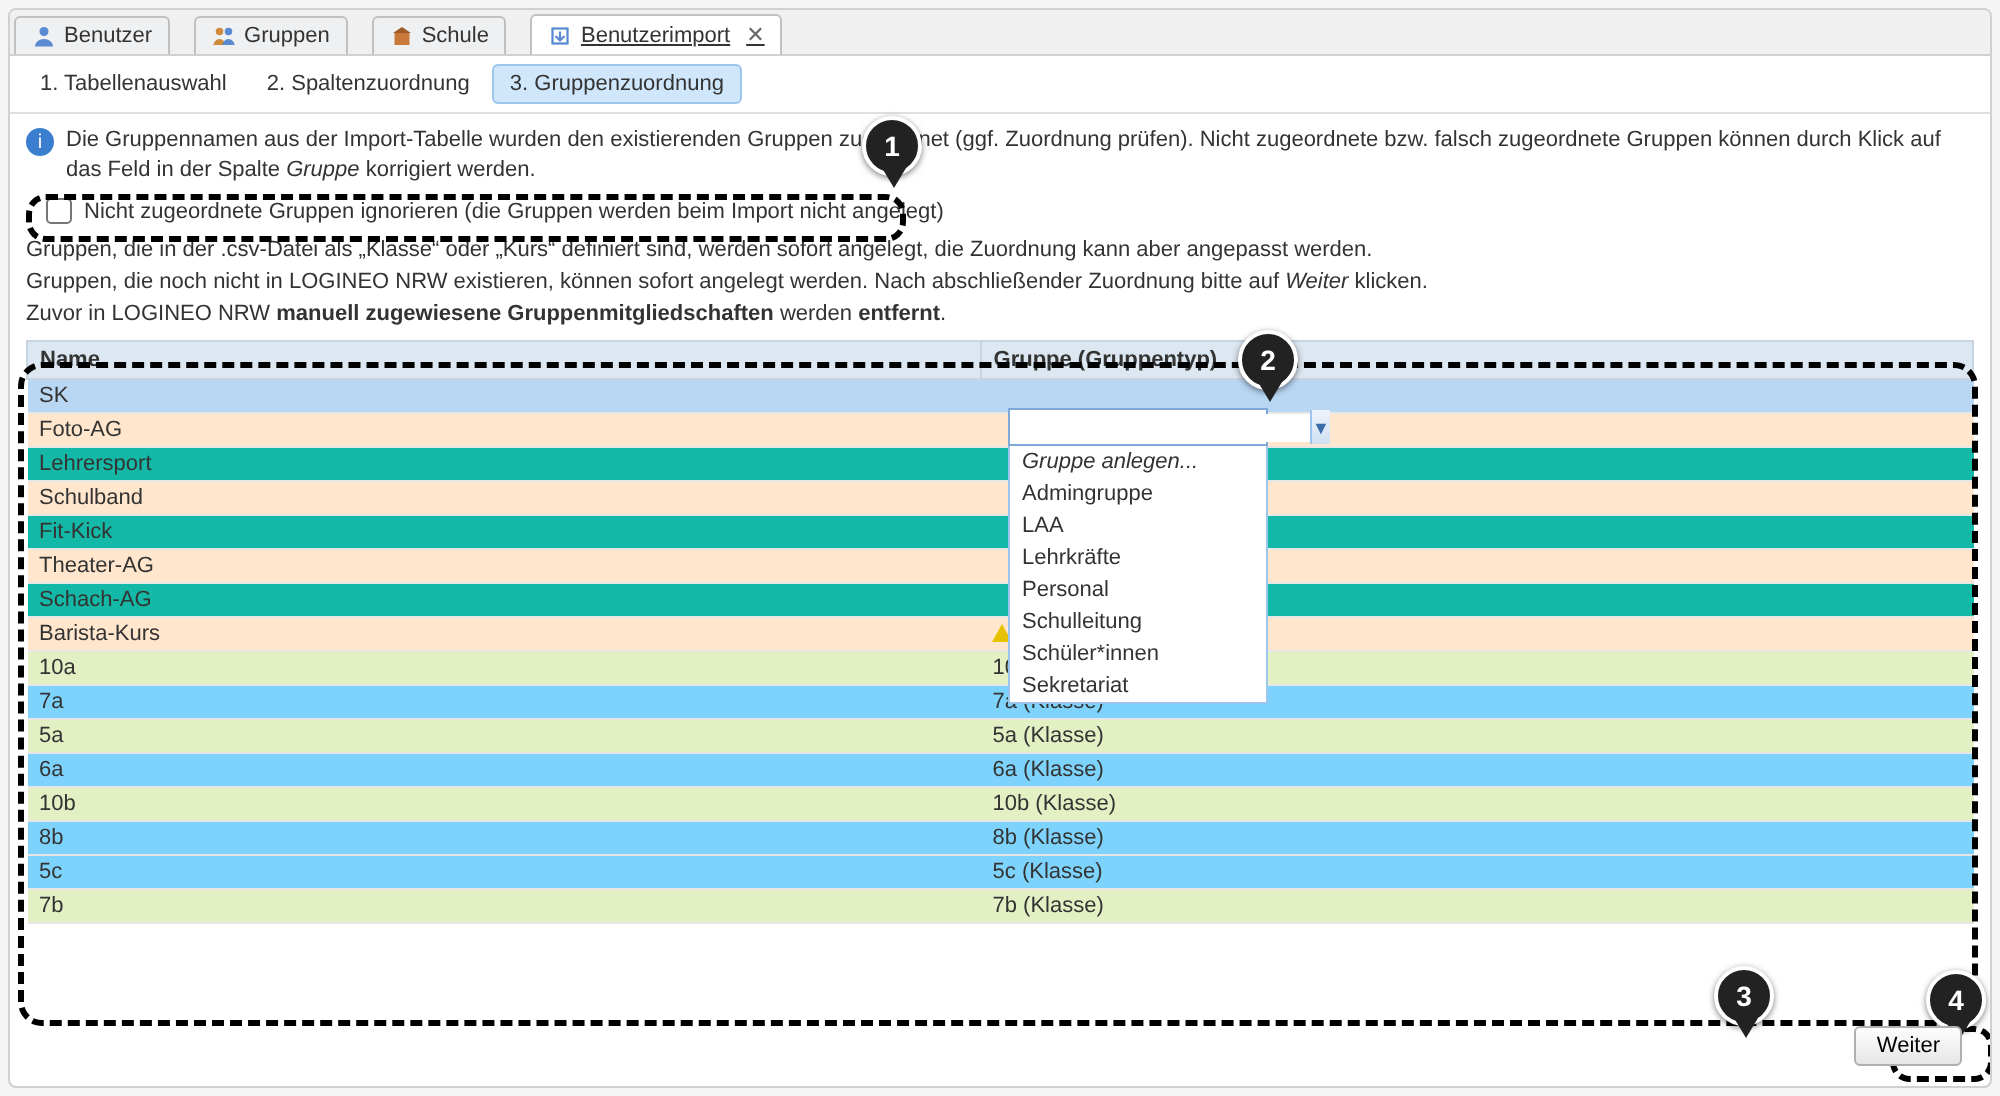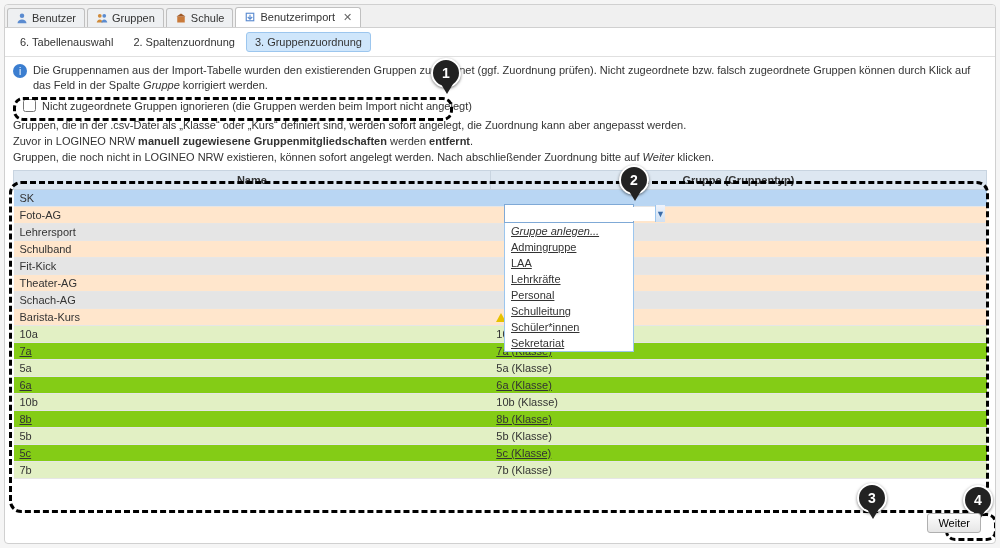--- a/index.html
+++ b/index.html
@@ -25,33 +25,33 @@
   
   .module-tabs {
     display: flex;
     align-items: flex-end;
     padding: 2px 2px 0 2px;
     background: #f0f0f0;
     border-bottom: 1px solid #d0d0d0;
   }
   .module-tab {
     display: flex;
-    align-items: flex-start;
+    align-items: flex-end;
     gap: 4px;
     padding: 3px 8px;
     border: 1px solid #c0c0c0;
     border-bottom: none;
     background: #eef0f2;
-    margin-right: 2px;
+    margin-right: 12px;
     border-radius: 3px 3px 0 0;
     font-size: 11px;
     color: #333;
     cursor: pointer;
   }
-  .module-tab.active { background: #fff; font-weight: 500; }
+  .module-tab.active { background: #fff; font-weight: 500; text-decoration: underline; }
   .module-tab .ico { width: 12px; height: 12px; display:inline-block; }
   .module-tab .close { font-size: 11px; color: #666; margin-left:4px; }
   
   .step-tabs {
     display: flex;
     gap: 2px;
     padding: 4px 6px;
     border-bottom: 1px solid #e0e0e0;
   }
   .step-tab {
@@ -109,34 +109,34 @@
   .hints i { font-style: italic; }
   
   .grid {
     width: calc(100% - 16px);
     margin: 0 8px;
     border-collapse: collapse;
     font-size: 11px;
   }
   .grid th {
     background: #dde7f1;
-    text-align: center;
+    text-align: left;
     padding: 3px 6px;
     border: 1px solid #c8d4e0;
     font-weight: 700;
   }
   .grid td {
     padding: 2px 6px;
     border-bottom: 1px solid #e6e6e6;
   }
   .grid tr.selrow td { background: #b9d6f3; }
   .grid tr.orange-even td { background: #ffe6cc; }
-  .grid tr.orange-odd  td { background: #e5e5e5; }
+  .grid tr.orange-odd  td { background: #14b8a6; }
   .grid tr.green-even  td { background: #e2f0c4; }
-  .grid tr.green-odd   td { background: #84cc16; text-decoration: underline; }
+  .grid tr.green-odd   td { background: #7dd3fc; }
   .grid td.colgrp { position: relative; }
   
   .combo-wrap {
     position: absolute;
     left: 499px;
     top: 199px;
     width: 130px;
     z-index: 40;
   }
   .combo-input {
@@ -157,21 +157,20 @@
   }
   .combo-list {
     background:#fff;
     border:1px solid #9cc6ee;
     border-top:none;
     font-size:11px;
   }
   .combo-list div {
     padding: 2px 6px;
     cursor:pointer;
-    text-decoration:underline;
   }
   .combo-list .italic { font-style: italic; }
   
   .btn-weiter {
     position: absolute;
     right: 14px;
     bottom: 10px;
     padding: 3px 10px;
     font-size: 11px;
     background: linear-gradient(#fdfdfd,#e6e6e6);
@@ -272,44 +271,44 @@
             <rect x="3" y="3" width="10" height="10" fill="none" stroke="#5a8bd0" stroke-width="1.5"></rect>
             <path d="M8 5v5M5 8l3 3 3-3" fill="none" stroke="#5a8bd0" stroke-width="1.5"></path>
           </svg>
       </span>
       <span>Benutzerimport</span>
       <span class="close">✕</span>
     </div>
   </div>
 
   <div class="step-tabs">
-    <div class="step-tab">6. Tabellenauswahl</div>
+    <div class="step-tab">1. Tabellenauswahl</div>
     <div class="step-tab">2. Spaltenzuordnung</div>
     <div class="step-tab active">3. Gruppenzuordnung</div>
   </div>
 
   <div class="info-row">
     <span class="info-icon">i</span>
     <div class="info-text">
       <span>Die Gruppennamen aus der Import-Tabelle wurden den existierenden Gruppen zugeordnet (ggf. Zuordnung prüfen). Nicht zugeordnete bzw. falsch zugeordnete Gruppen können durch Klick auf das Feld in der Spalte </span><i>Gruppe</i><span> korrigiert werden.</span>
     </div>
   </div>
 
   <label class="check-row">
     <input type="checkbox" style="">
     <span>Nicht zugeordnete Gruppen ignorieren (die Gruppen werden beim Import nicht angelegt)</span>
   </label>
 
   <div class="hints">
     <div>Gruppen, die in der .csv-Datei als „Klasse“ oder „Kurs“ definiert sind, werden sofort angelegt, die Zuordnung kann aber angepasst werden.</div>
     <div>
+      <span>Gruppen, die noch nicht in LOGINEO NRW existieren, können sofort angelegt werden. Nach abschließender Zuordnung bitte auf </span><i>Weiter</i><span> klicken.</span>
+    </div>
+    <div>
       <span>Zuvor in LOGINEO NRW </span><span class="hl">manuell zugewiesene Gruppenmitgliedschaften</span><span> werden </span><span class="hl">entfernt</span><span>.</span>
-    </div>
-    <div>
-      <span>Gruppen, die noch nicht in LOGINEO NRW existieren, können sofort angelegt werden. Nach abschließender Zuordnung bitte auf </span><i>Weiter</i><span> klicken.</span>
     </div>
   </div>
 
   <table class="grid">
     <colgroup>
         <col style="width:49%">
         <col style="width:51%">
       </colgroup>
     <thead>
       <tr>
@@ -367,24 +366,20 @@
           <td class="colgrp"><span>6a (Klasse)</span></td>
         </tr>
         <tr class="green-even">
           <td>10b</td>
           <td class="colgrp"><span>10b (Klasse)</span></td>
         </tr>
         <tr class="green-odd">
           <td>8b</td>
           <td class="colgrp"><span>8b (Klasse)</span></td>
         </tr>
-        <tr class="green-even">
-          <td>5b</td>
-          <td class="colgrp"><span>5b (Klasse)</span></td>
-        </tr>
         <tr class="green-odd">
           <td>5c</td>
           <td class="colgrp"><span>5c (Klasse)</span></td>
         </tr>
         <tr class="green-even">
           <td>7b</td>
           <td class="colgrp"><span>7b (Klasse)</span></td>
         </tr>
       </tbody>
   </table>

